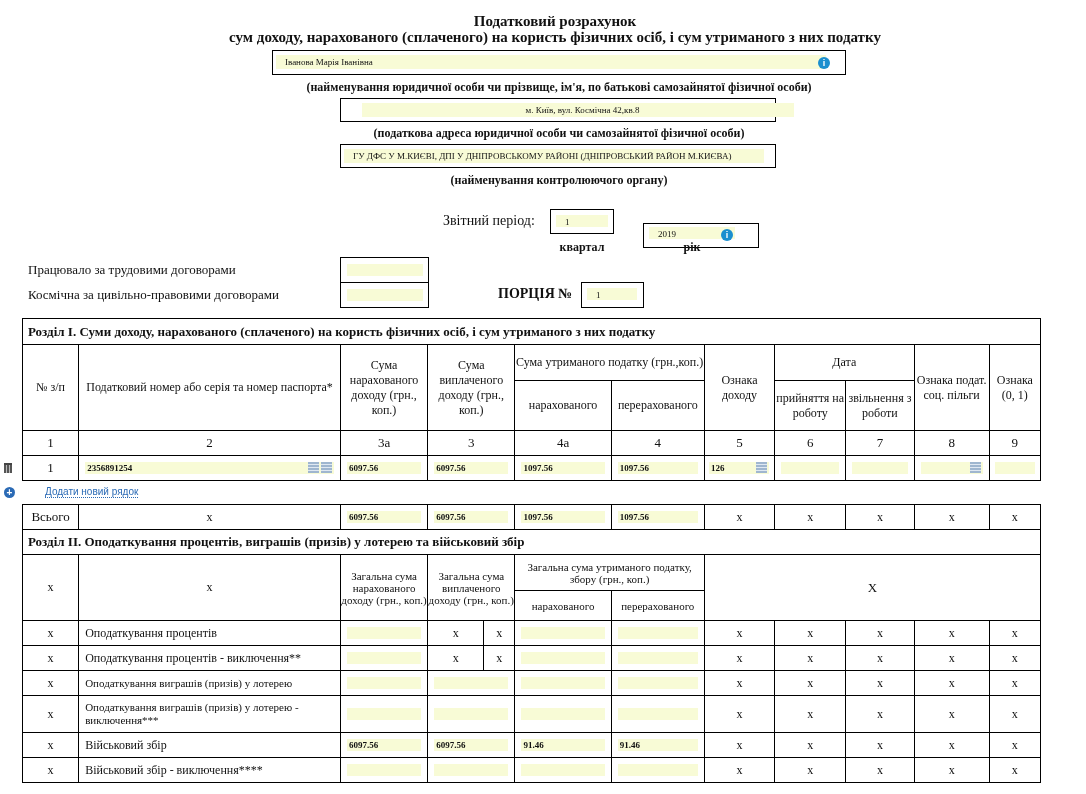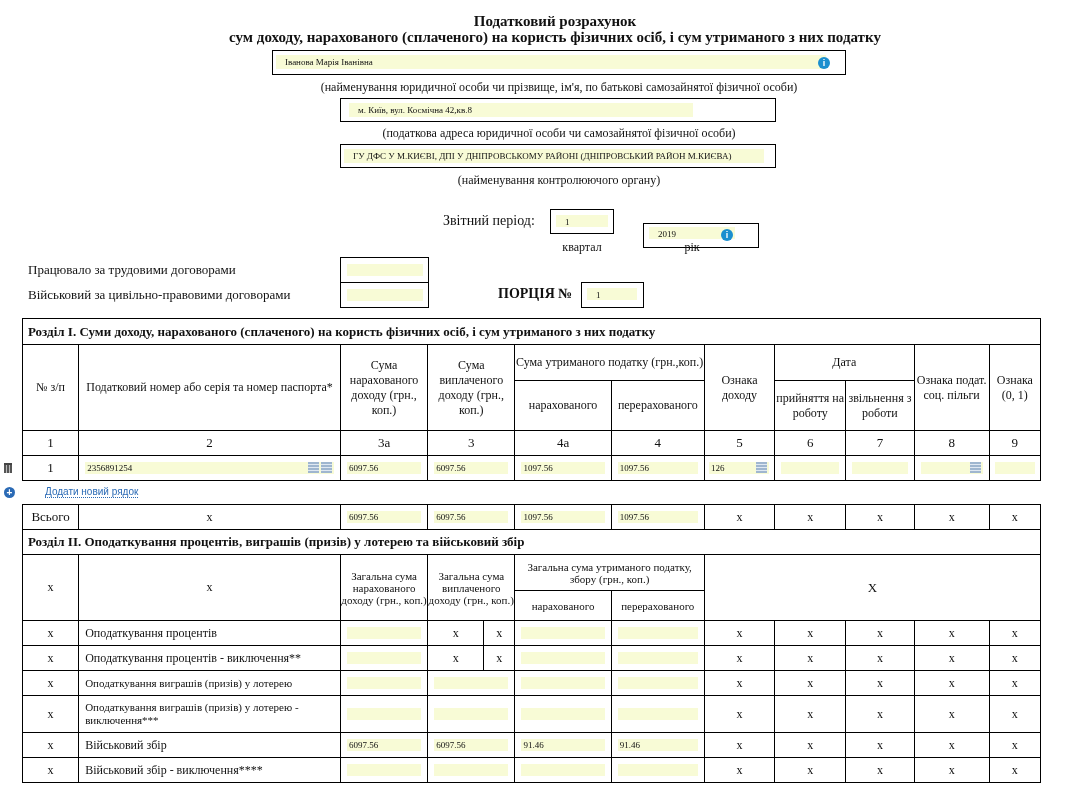--- a/index.html
+++ b/index.html
@@ -10,41 +10,41 @@
   }
   .abs { position: absolute; }
   .title1 { left: 0; width: 1110px; top: 13px; text-align: center; font-weight: bold; font-size: 15px; }
   .title2 { left: 0; width: 1110px; top: 29px; text-align: center; font-weight: bold; font-size: 15px; }
   .box { position: absolute; border: 1px solid #000; background: #fff; }
   .fill {
     position: absolute; background: #f8fbd6;
     font-size: 9px; line-height: 14px; padding-left: 9px; white-space: nowrap; overflow: hidden;
     font-family: "Liberation Serif", serif;
   }
-  .caption { position: absolute; text-align: center; font-size: 12px; }
+  .caption { position: absolute; text-align: center; font-size: 12px; font-weight: bold; }
   .info-icon {
     position: absolute; width: 12px; height: 12px; border-radius: 50%;
     background: #1b8fcf; color: #fff; font-size: 9px; line-height: 12px; text-align: center;
     font-weight: bold; font-family: "Liberation Sans", sans-serif;
   }
   .label14 { position: absolute; font-size: 14px; }
   table.main {
     position: absolute; left: 22px; top: 318px; width: 1019px;
     border-collapse: collapse; table-layout: fixed;
   }
   table.main td {
     border: 1px solid #000; text-align: center; vertical-align: middle;
     font-size: 12px; padding: 0; position: relative;
   }
   .sec-title { text-align: left !important; font-weight: bold; font-size: 13px !important; padding-left: 5px !important; }
   .num { font-size: 13px !important; }
   .x { font-size: 12px !important; }
   .cellfill {
     display: block; margin: 0 6px; height: 12px; background: #f8fbd6;
-    font-size: 9px; line-height: 12px; text-align: left; padding-left: 2px; white-space: nowrap; overflow: hidden;
+    font-size: 9px; line-height: 12px; text-align: left; padding-left: 2px; white-space: nowrap; overflow: hidden; font-weight: bold;
   }
   .list-icon {
     position: absolute; top: 50%; margin-top: -6px; width: 11px; height: 11px;
     background: repeating-linear-gradient(#9fb6cf 0 2px, #dfe8f2 2px 3px);
   }
   .trash-icon {
     position: absolute; left: 4px; top: 463px; width: 8px; height: 10px;
     background: repeating-linear-gradient(90deg, #555 0 2px, #bbb 2px 3px);
     border-top: 2px solid #444;
   }
@@ -65,21 +65,21 @@
 <div class="abs title1">Податковий розрахунок</div>
 <div class="abs title2">сум доходу, нарахованого (сплаченого) на користь фізичних осіб, і сум утриманого з них податку</div>
 
 <div class="box" style="left:272px;top:50px;width:574px;height:25px;">
   <div class="fill" style="left:3px;top:4px;width:550px;height:14px;">Іванова Марія Іванівна</div>
   <div class="info-icon" style="left:545px;top:6px;">i</div>
 </div>
 <div class="caption" style="left:272px;top:80px;width:574px;">(найменування юридичної особи чи прізвище, ім'я, по батькові самозайнятої фізичної особи)</div>
 
 <div class="box" style="left:340px;top:98px;width:436px;height:24px;">
-  <div class="fill" style="left:8px;top:4px;width:344px;height:14px;">м. Київ, вул. Космічна 42,кв.8</div>
+  <div class="fill" style="left:21px;top:4px;width:432px;height:14px;text-align:center;">м. Київ, вул. Космічна 42,кв.8</div>
 </div>
 <div class="caption" style="left:272px;top:126px;width:574px;">(податкова адреса юридичної особи чи самозайнятої фізичної особи)</div>
 
 <div class="box" style="left:340px;top:144px;width:436px;height:24px;">
   <div class="fill" style="left:3px;top:4px;width:420px;height:14px;">ГУ ДФС У М.КИЄВІ, ДПІ У ДНІПРОВСЬКОМУ РАЙОНІ (ДНІПРОВСЬКИЙ РАЙОН М.КИЄВА)</div>
 </div>
 <div class="caption" style="left:272px;top:173px;width:574px;">(найменування контролюючого органу)</div>
 
 <div class="label14" style="left:443px;top:213px;">Звітний період:</div>
 <div class="box" style="left:550px;top:209px;width:64px;height:25px;">
@@ -89,21 +89,21 @@
 <div class="box" style="left:643px;top:223px;width:116px;height:25px;">
   <div class="fill" style="left:5px;top:3px;width:86px;height:12px;">2019</div>
   <div class="info-icon" style="left:77px;top:5px;">i</div>
 </div>
 <div class="caption" style="left:643px;top:240px;width:98px;">рік</div>
 
 <div class="label14" style="left:28px;top:262px;font-size:13px;">Працювало за трудовими договорами</div>
 <div class="box" style="left:340px;top:257px;width:89px;height:26px;">
   <div class="fill" style="left:6px;top:6px;width:76px;height:12px;"></div>
 </div>
-<div class="label14" style="left:28px;top:287px;font-size:13px;">Військовий за цивільно-правовими договорами</div>
+<div class="label14" style="left:28px;top:287px;font-size:13px;">Космічна за цивільно-правовими договорами</div>
 <div class="box" style="left:340px;top:282px;width:89px;height:26px;">
   <div class="fill" style="left:6px;top:6px;width:76px;height:12px;"></div>
 </div>
 <div class="label14" style="left:498px;top:286px;font-weight:bold;">ПОРЦІЯ №</div>
 <div class="box" style="left:581px;top:282px;width:63px;height:26px;">
   <div class="fill" style="left:5px;top:5px;width:50px;height:12px;">1</div>
 </div>
 
 <div class="trash-icon"></div>
 <div class="add-row">

